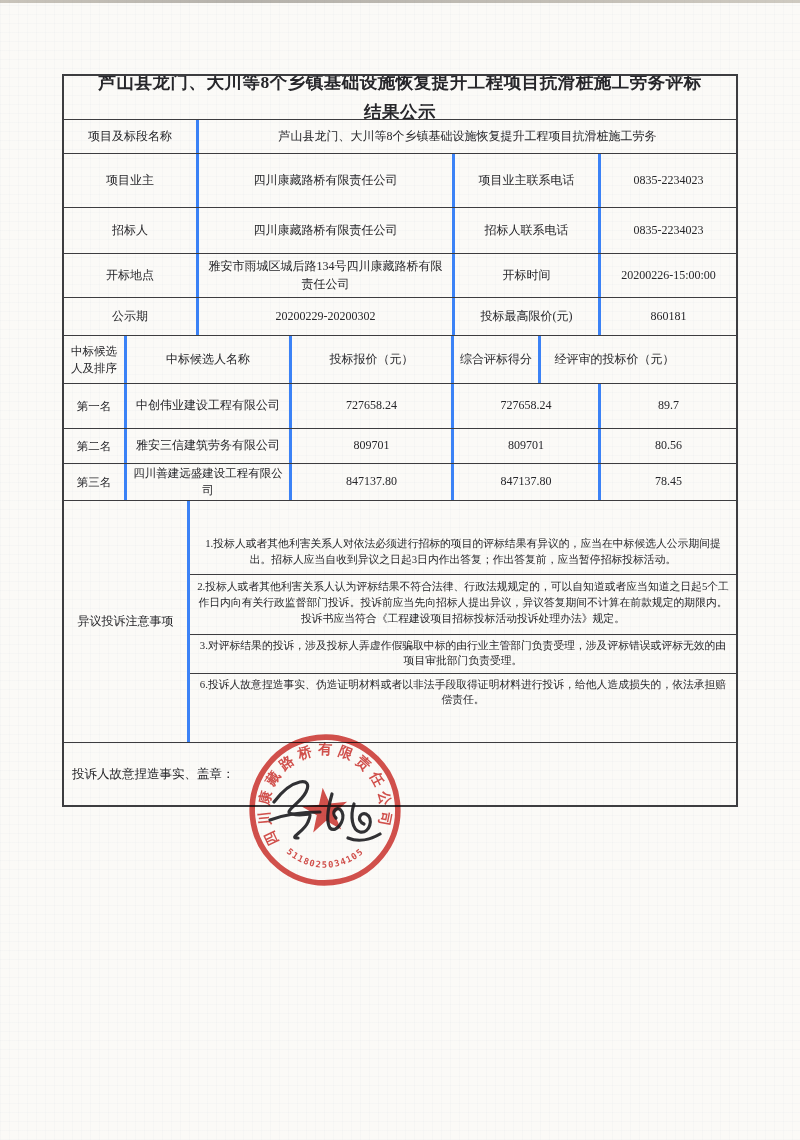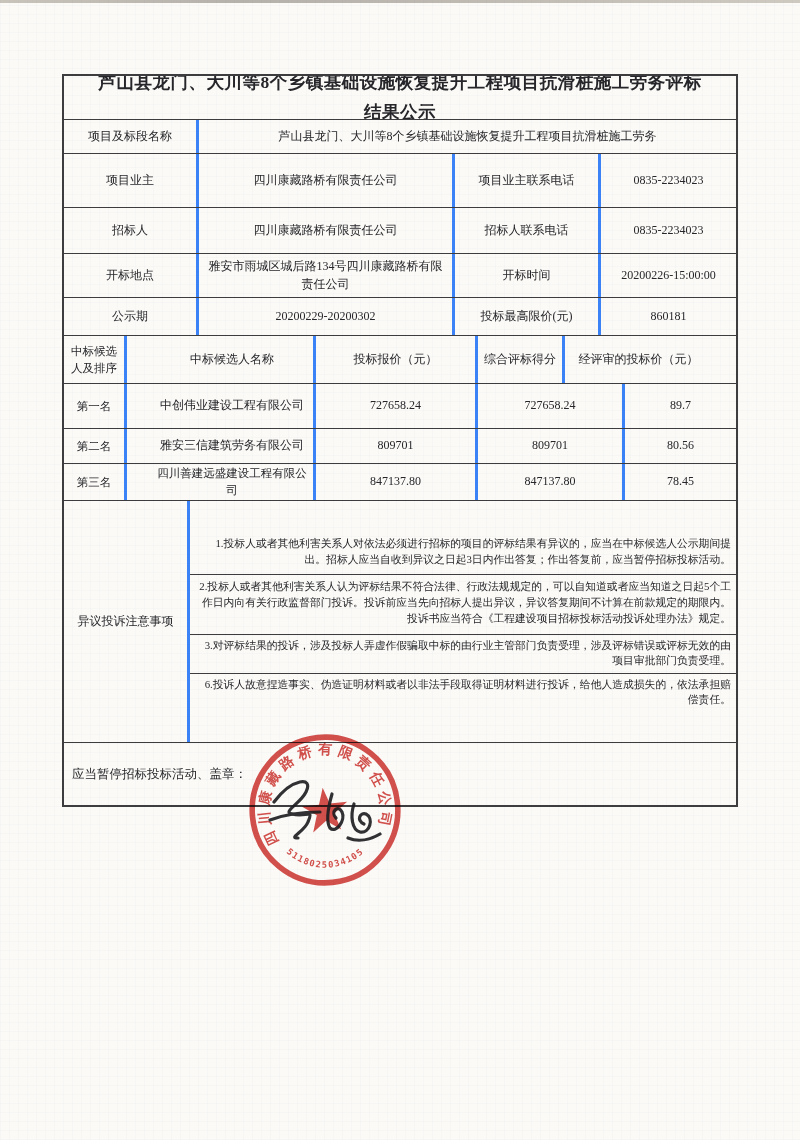--- a/index.html
+++ b/index.html
@@ -30,28 +30,28 @@
   .c{
     border-right:3px solid #3b82f6;box-sizing:border-box;
     display:flex;align-items:center;justify-content:center;
     text-align:center;font-size:12px;line-height:1.45;
     padding:2px 6px;overflow:hidden;
   }
   .c:last-child{border-right:none;flex:1;}
   .title-row .c{font-size:17.5px;font-weight:700;line-height:1.68;padding:0 26px;letter-spacing:.5px;}
   .w-label{width:135px;flex:none;}
   .cand .cw0{width:63px;flex:none;font-size:11.5px;text-align:center;}
-  .cand .cw1{width:165px;flex:none;margin-left:24px;}
+  .cand .cw1{width:165px;flex:none;}
   .cand .cw2{width:162px;flex:none;}
   .cand .cw3{width:147px;flex:none;}
   .obj-label{width:126px;flex:none;}
   .obj-content{flex:1;display:flex;flex-direction:column;padding:0;align-items:stretch;}
   .obj-item{
     border-bottom:1px solid #3d3d40;box-sizing:border-box;
-    font-size:10.8px;text-align:right;padding:3px 5px 0 5px;overflow:hidden;
+    font-size:10.8px;text-align:center;padding:3px 5px 0 5px;overflow:hidden;
     line-height:16px;
   }
   .obj-item:last-child{border-bottom:none;}
   .obj-item.i3,.obj-item.i4,.obj-item.i6{line-height:15px;}
   .obj-item.i5{line-height:11.5px;padding-top:2px;}
   .sig-row .c{justify-content:flex-start;padding-left:8px;font-size:12.5px;}
   .stamp{
     position:absolute;left:240px;top:730px;width:170px;height:160px;
     transform:rotate(-6deg);opacity:.84;mix-blend-mode:multiply;z-index:5;
   }
@@ -139,21 +139,21 @@
     <div class="c obj-label">异议投诉注意事项</div>
     <div class="c obj-content">
       <div class="obj-item i1" style="height:43px">1.投标人或者其他利害关系人对依法必须进行招标的项目的评标结果有异议的，应当在中标候选人公示期间提出。招标人应当自收到异议之日起3日内作出答复；作出答复前，应当暂停招标投标活动。</div>
       <div class="obj-item i2" style="height:60px">2.投标人或者其他利害关系人认为评标结果不符合法律、行政法规规定的，可以自知道或者应当知道之日起5个工作日内向有关行政监督部门投诉。投诉前应当先向招标人提出异议，异议答复期间不计算在前款规定的期限内。投诉书应当符合《工程建设项目招标投标活动投诉处理办法》规定。</div>
       <div class="obj-item i3" style="height:39px">3.对评标结果的投诉，涉及投标人弄虚作假骗取中标的由行业主管部门负责受理，涉及评标错误或评标无效的由项目审批部门负责受理。</div>
       <div class="obj-item i6" style="height:38px">6.投诉人故意捏造事实、伪造证明材料或者以非法手段取得证明材料进行投诉，给他人造成损失的，依法承担赔偿责任。</div>
     </div>
   </div>
 
   <div class="row sig-row" style="height:62px">
-    <div class="c">应当暂停招标投标活动、盖章：</div>
+    <div class="c">投诉人故意捏造事实、盖章：</div>
   </div>
 
 </div>
 
 <svg class="stamp" viewBox="0 0 200 200">
   <defs>
     <path id="arcTop" d="M 39.4 135 A 70 70 0 1 1 160.6 135" fill="none"></path>
     <path id="arcBottom" d="M 44.8 146.3 A 72 72 0 0 0 155.2 146.3" fill="none"></path>
   </defs>
   <ellipse cx="100" cy="100" rx="91" ry="91" fill="none" stroke="#cd2f2b" stroke-width="7"></ellipse>

